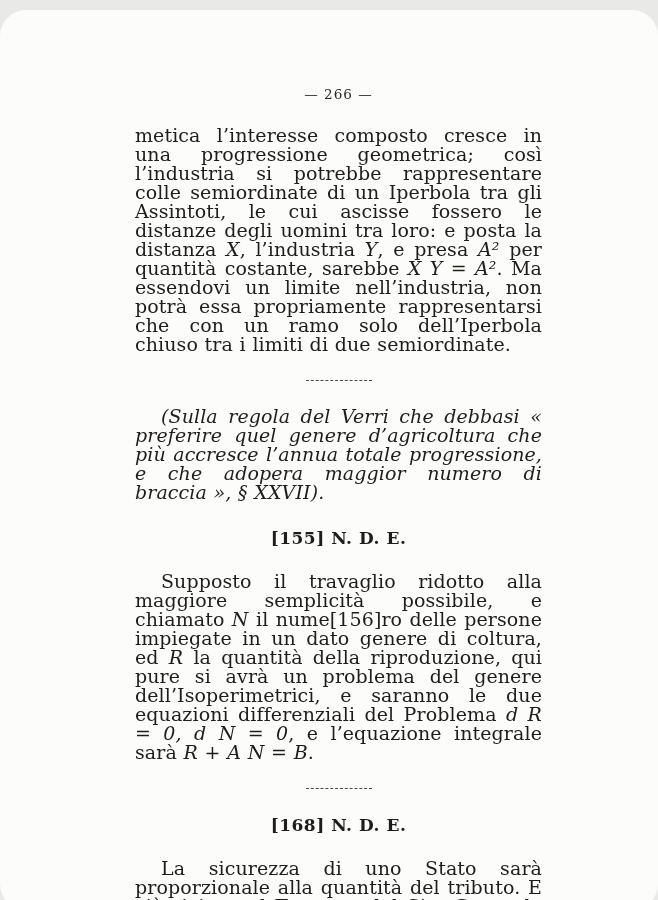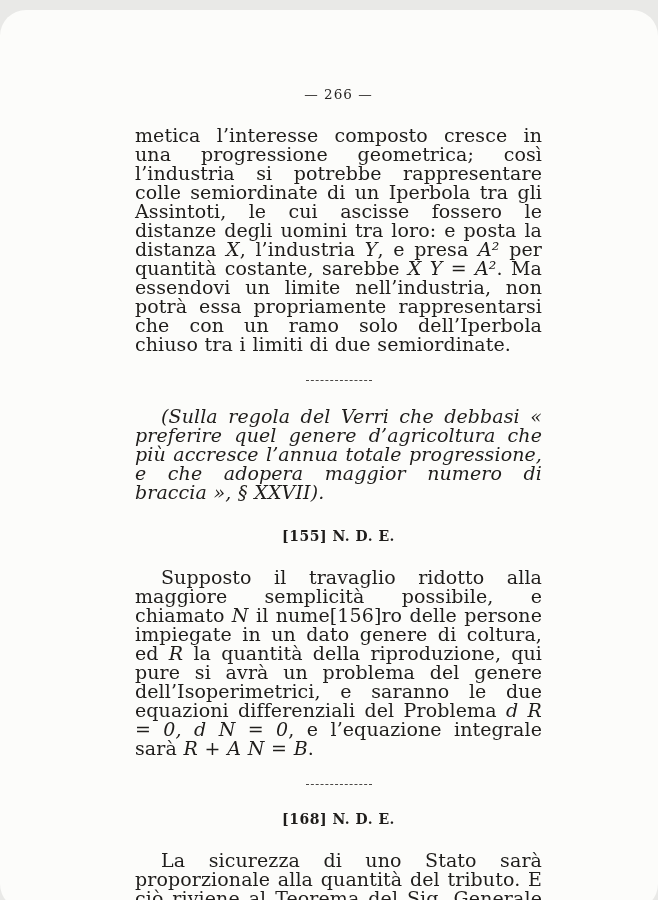--- a/index.html
+++ b/index.html
@@ -40,21 +40,21 @@
     letter-spacing: 0.1px;
     word-spacing: 0.5px;
   }
   p.para.noindent { text-indent: 0; }
   p.para.it { font-style: italic; }
   p.para.quote { margin-top: 6px; }
   .var { font-style: italic; }
   .heading {
     margin: 26px 0 24px 0;
     text-align: center;
-    font-size: 14px;
+    font-size: 17px;
     font-weight: bold;
     letter-spacing: 0.5px;
   }
   .divider {
     width: 66px;
     height: 0;
     margin: 26px auto 26px auto;
     border-top: 1.5px dashed #4a4845;
   }
 </style>

